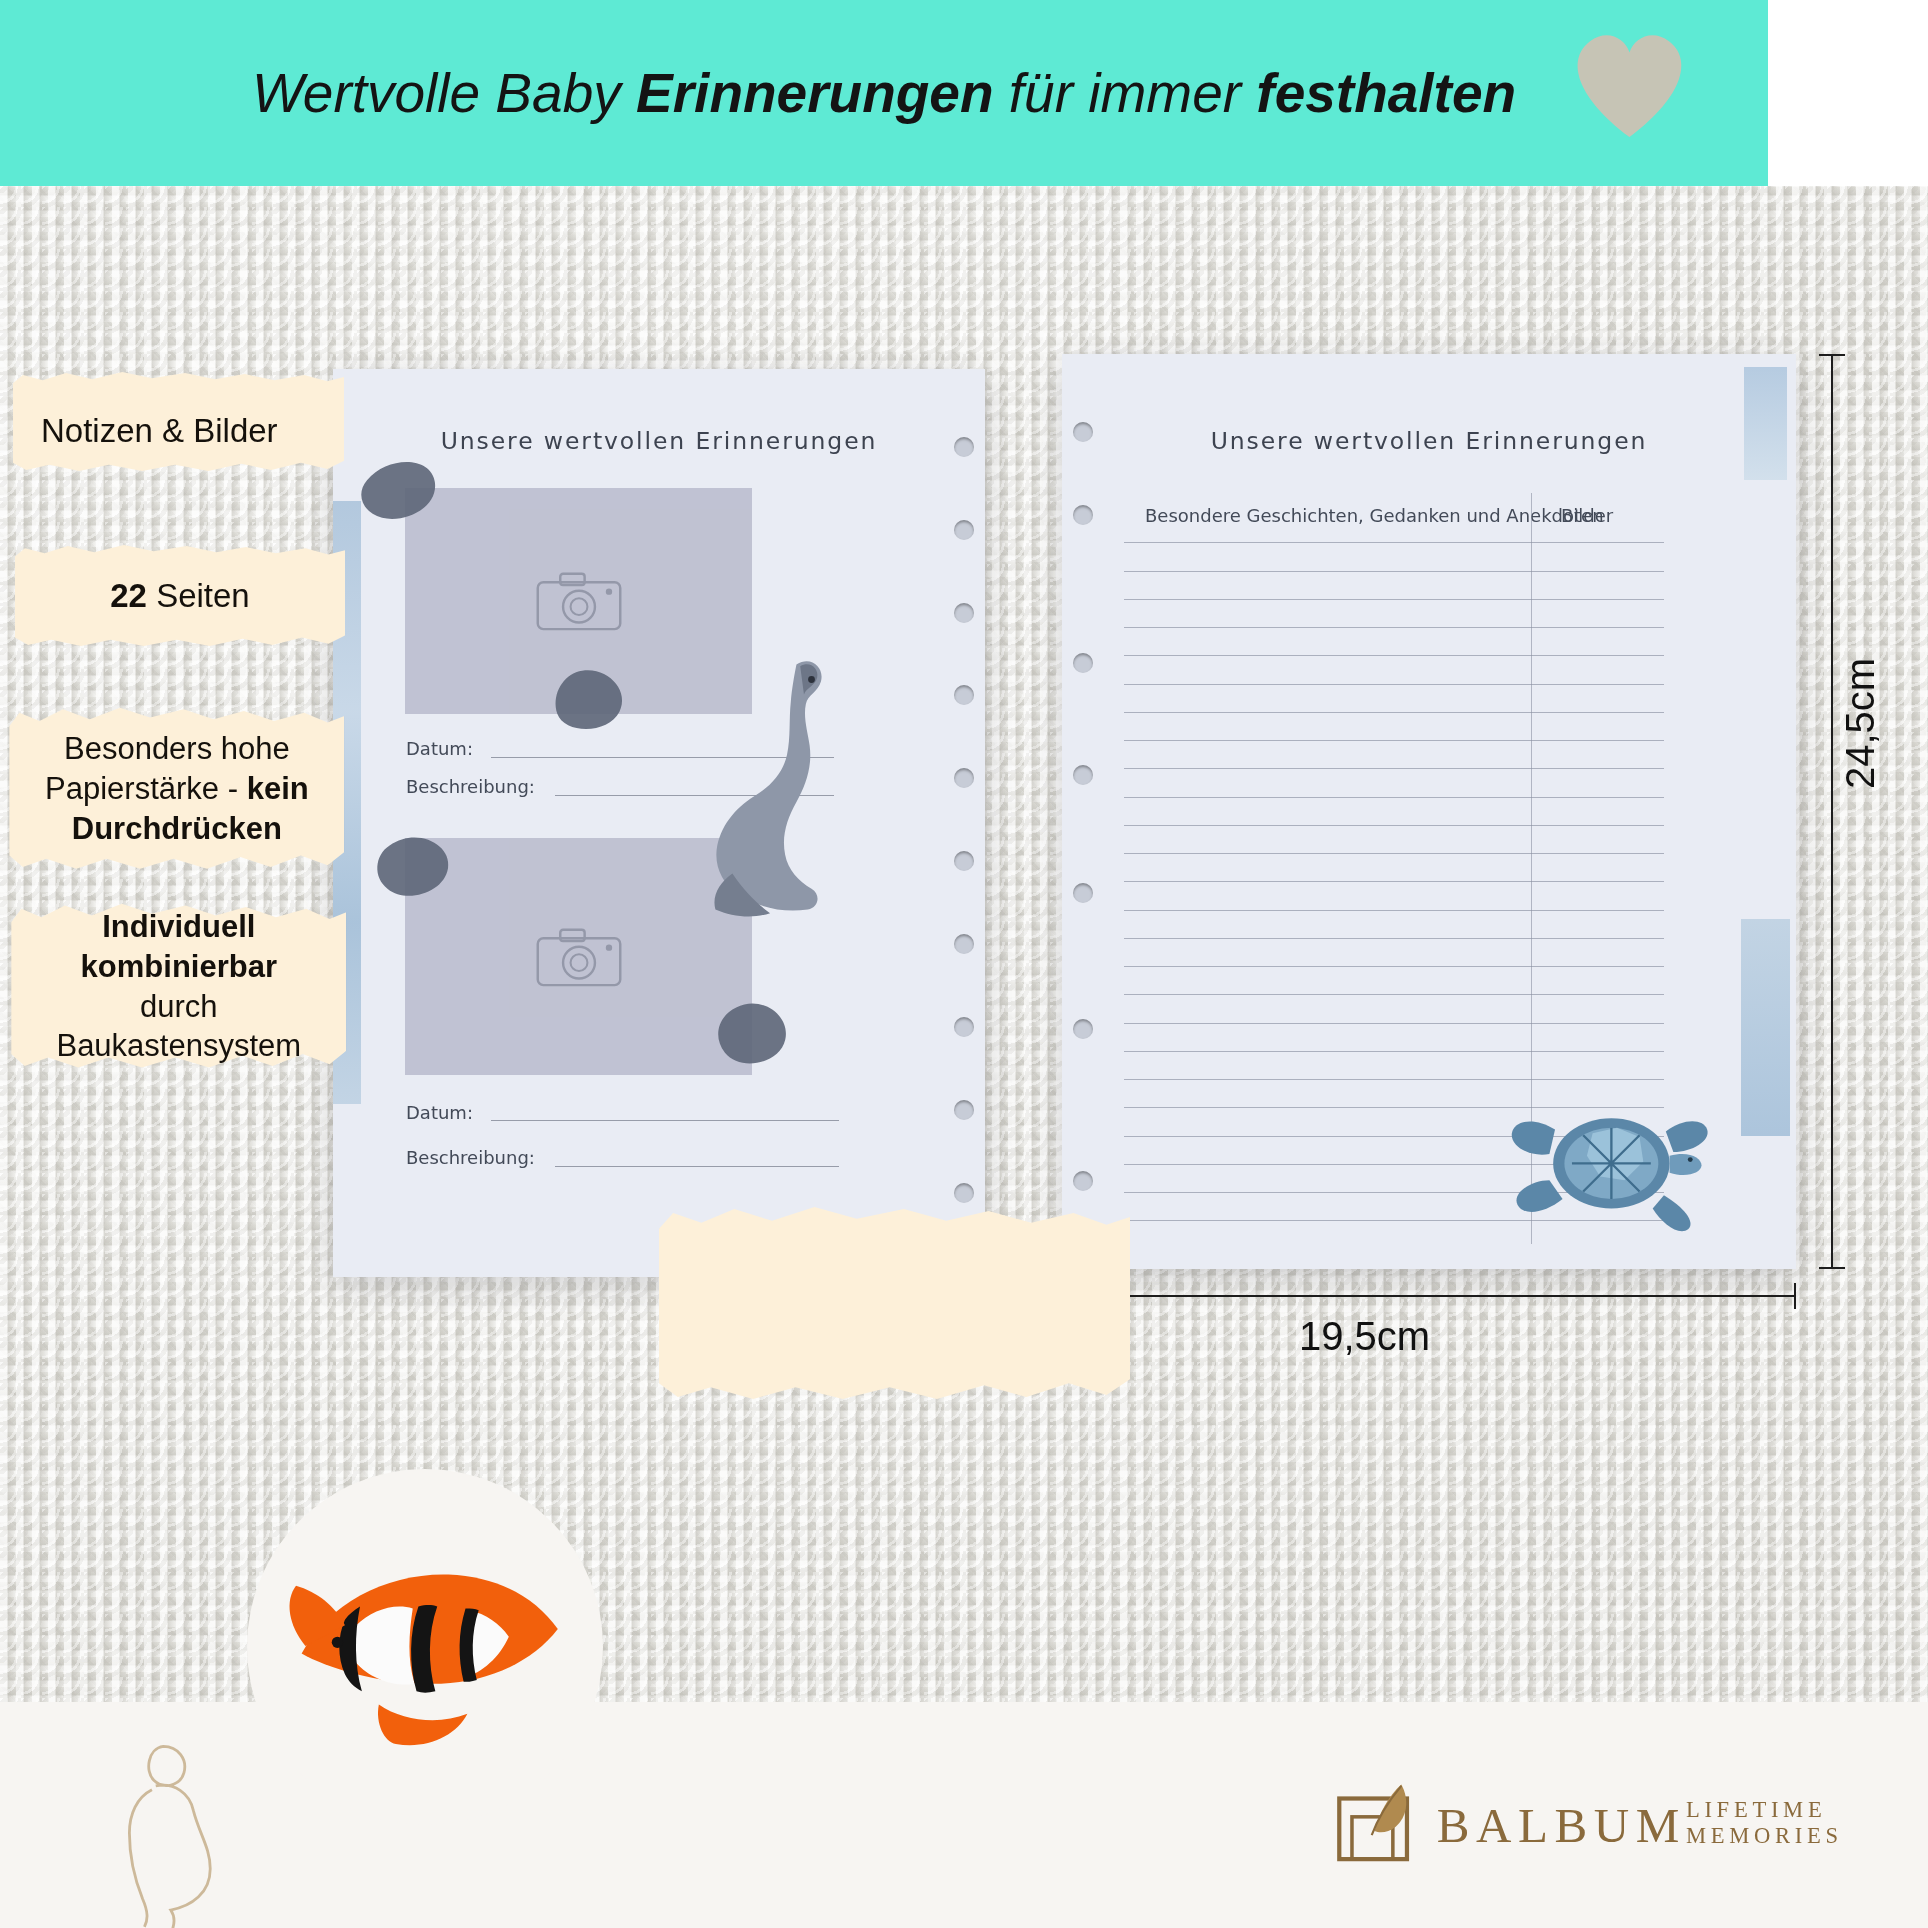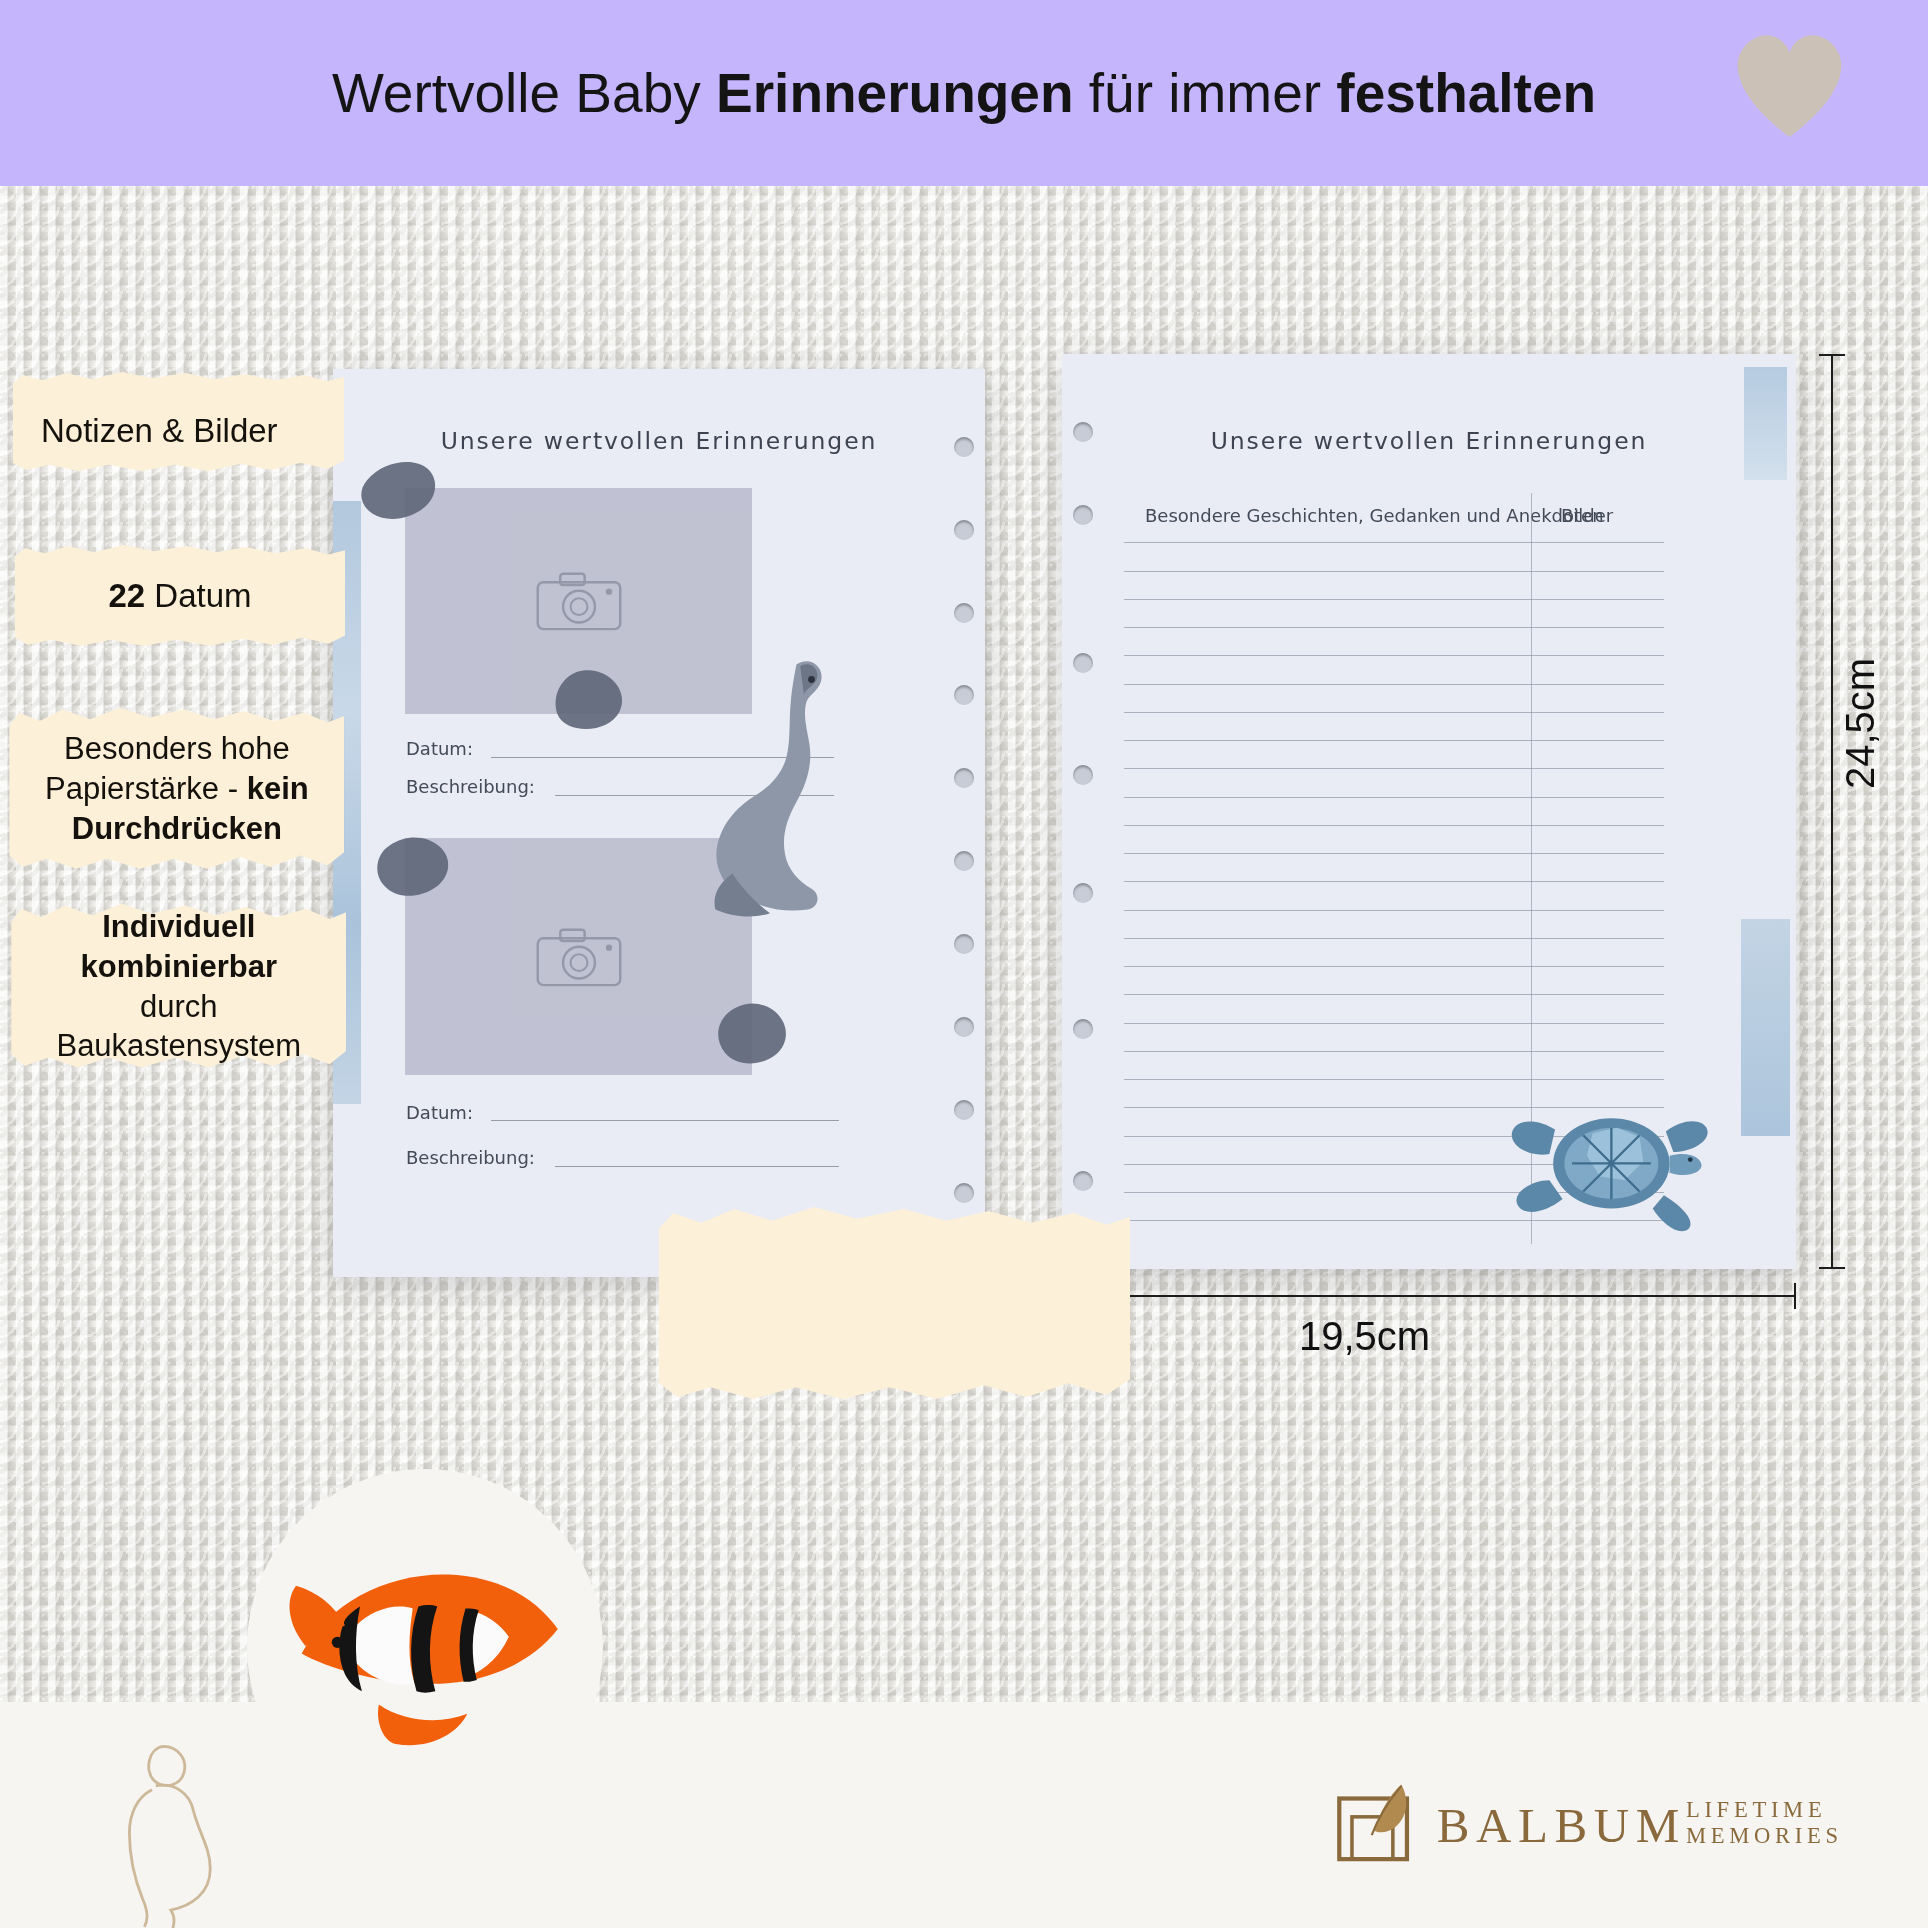--- a/index.html
+++ b/index.html
@@ -6,24 +6,25 @@
   body{
     width:1928px;height:1928px;
     font-family:"Liberation Sans", sans-serif;
     background:#ffffff;
     overflow:hidden;
     position:relative;
   }
 
   
   .header{
-    position:absolute;left:0;top:0;width:1928px;height:186px;
-    background:#c4b5fd;
+    position:absolute;left:0;top:0;width:1768px;height:186px;
+    background:#5eead4;
     display:flex;align-items:center;justify-content:center;
     box-sizing:border-box;
+    font-style:italic;
   }
   .header-title{
     font-size:55px;color:#141414;letter-spacing:0px;white-space:nowrap;
   }
   .header-title b{font-weight:bold;}
   .header-heart{
     position:absolute;right:68px;top:13px;width:141px;height:141px;
   }
 
   
@@ -327,21 +328,21 @@
   </div>
   <div class="dim-h-label">19,5cm</div>
 
   <div class="callout c1">
     <div class="torn"></div>
     <span class="txt">Notizen &amp; Bilder</span>
   </div>
 
   <div class="callout c2">
     <div class="torn"></div>
-    <span class="txt"><b>22</b><span> Datum</span></span>
+    <span class="txt"><b>22</b><span> Seiten</span></span>
   </div>
 
   <div class="callout c4">
     <div class="torn"></div>
     <span class="txt">
       <b>Individuell</b><br>
       <b>kombinierbar</b><span> durch</span><br>
       <span>Baukastensystem</span>
     </span>
   </div>

